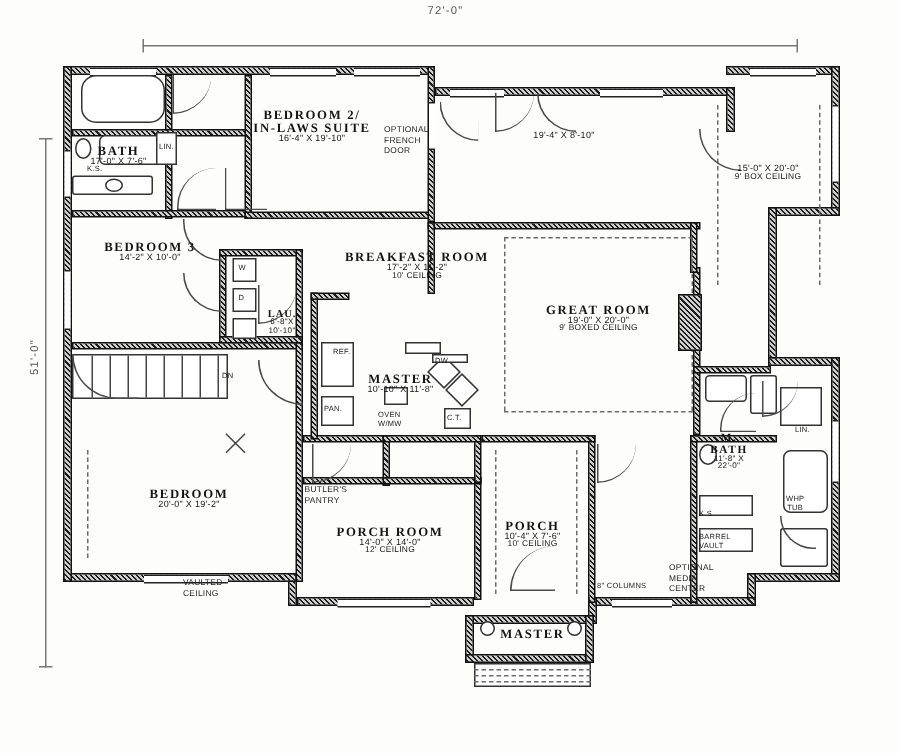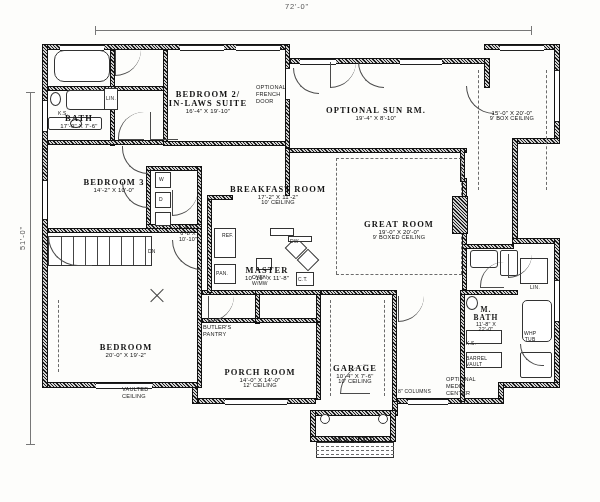--- a/index.html
+++ b/index.html
@@ -3,21 +3,21 @@
 <meta charset="utf-8">
 <style>
   html,body{margin:0;padding:0;background:#ffffff;}
   body{width:600px;height:502px;overflow:hidden;
        font-family:"Liberation Serif",serif;color:#1a1a1a;}
   #plan{position:relative;width:600px;height:502px;background:#fdfdfb;}
 
   .lbl{position:absolute;text-align:center;line-height:1.05;
        letter-spacing:.4px;color:#141414;white-space:nowrap;}
   .rm-name{font-family:"Liberation Serif",serif;font-weight:bold;
-           font-size:8.5px;letter-spacing:1.1px;margin-top:18px;}
+           font-size:8.5px;letter-spacing:1.1px;}
   .rm-dim{font-family:"Liberation Sans",sans-serif;font-size:6px;
           letter-spacing:.2px;}
   .rm-ceil{font-family:"Liberation Sans",sans-serif;font-size:5.6px;
            letter-spacing:.2px;}
   .note{position:absolute;font-family:"Liberation Sans",sans-serif;
         font-size:5.6px;line-height:1.25;letter-spacing:.2px;
         color:#222;white-space:pre-line;}
   .tiny{position:absolute;font-family:"Liberation Sans",sans-serif;
         font-size:5px;letter-spacing:.2px;color:#222;white-space:pre-line;
         line-height:1.2;}
@@ -231,27 +231,26 @@
     <div class="rm-name" style="white-space:pre-line;">BEDROOM 2/
 IN-LAWS SUITE</div>
     <div class="rm-dim">16'-4" X 19'-10"</div>
   </div>
 
   <div class="lbl" style="left:48px;top:96px;width:62px;">
     <div class="rm-name">BATH</div>
     <div class="rm-dim">17'-0" X 7'-6"</div>
   </div>
 
-  <div class="lbl" style="left:62px;top:160px;width:104px;">
+  <div class="lbl" style="left:48px;top:160px;width:104px;">
     <div class="rm-name">BEDROOM 3</div>
     <div class="rm-dim">14'-2" X 10'-0"</div>
   </div>
 
   <div class="lbl" style="left:302px;top:88px;width:148px;">
-    <div class="rm-name">OPTIONAL SUN RM.</div>
     <div class="rm-dim">19'-4" X 8'-10"</div>
   </div>
 
   <div class="lbl" style="left:468px;top:110px;width:88px;">
     <div class="rm-dim">15'-0" X 20'-0"</div>
     <div class="rm-ceil">9' BOX CEILING</div>
   </div>
 
   <div class="lbl" style="left:210px;top:167px;width:136px;">
     <div class="rm-name">BREAKFAST ROOM</div>
@@ -281,21 +280,21 @@
     <div class="rm-dim">20'-0" X 19'-2"</div>
   </div>
 
   <div class="lbl" style="left:208px;top:350px;width:104px;">
     <div class="rm-name">PORCH ROOM</div>
     <div class="rm-dim">14'-0" X 14'-0"</div>
     <div class="rm-ceil">12' CEILING</div>
   </div>
 
   <div class="lbl" style="left:322px;top:346px;width:66px;">
-    <div class="rm-name">GARAGE</div>
+    <div class="rm-name">PORCH</div>
     <div class="rm-dim">10'-4" X 7'-6"</div>
     <div class="rm-ceil">10' CEILING</div>
   </div>
 
 
   <div class="lbl" style="left:466px;top:288px;width:40px;">
     <div class="rm-name" style="white-space:pre-line;font-size:7.5px;">M.
 BATH</div>
     <div class="rm-dim" style="white-space:pre-line;font-size:5.4px;">11'-8" X
 22'-0"</div>

